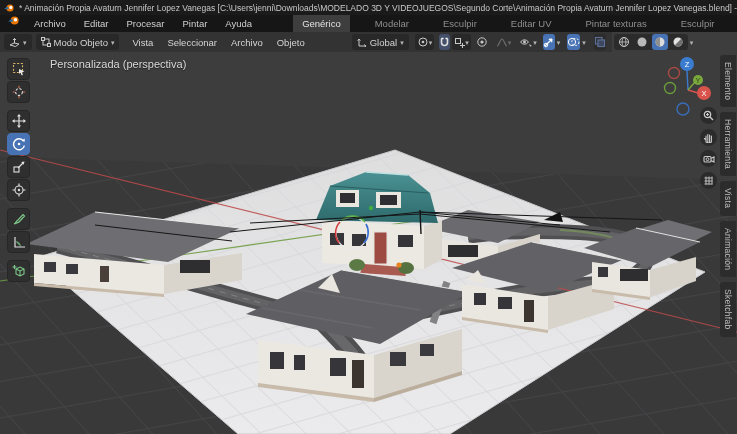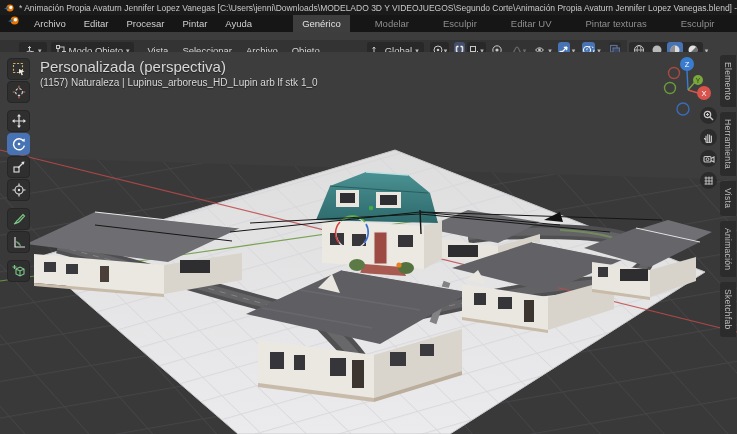--- a/index.html
+++ b/index.html
@@ -13,42 +13,42 @@
   #titlebar .logo{margin:0 5px 0 4px;flex:0 0 auto;}
   
   #menubar{left:0;top:15px;width:737px;height:17px;background:#161616;
     display:flex;align-items:flex-start;font-size:9.5px;color:#cfcfcf;white-space:nowrap;overflow:hidden;}
   #menubar .logo-btn{padding:0 6px 0 8px;display:flex;align-items:center;gap:2px;}
   .menu-item{padding:0 9px;height:17px;line-height:17px;border-radius:3px;}
   #ws-tabs{display:flex;margin-left:16px;height:17px;align-items:center;}
   .ws-tab{padding:16px 9px;height:15px;line-height:15px;color:#8f8f8f;border-radius:3px;margin-left:16px;}
   .ws-tab.active{background:#3e3e3e;color:#e2e2e2;}
   
-  #vpheader{left:0;top:40px;width:612px;height:20px;background:#333333;
-    display:flex;align-items:center;font-size:9.5px;color:#d4d4d4;white-space:nowrap;padding-left:15px;}
+  #vpheader{left:0;top:32px;width:612px;height:20px;background:#333333;
+    display:flex;align-items:center;font-size:9.5px;color:#d4d4d4;white-space:nowrap;}
   .hdr-btn{display:flex;align-items:center;gap:3px;background:#282828;border-radius:3px;
     height:16px;padding:0 5px;margin-left:4px;}
   .hdr-menu{padding:0 7px;}
   .chev{font-size:7px;color:#b5b5b5;line-height:1;}
   .icon-btn{width:16px;height:16px;border-radius:3px;display:flex;align-items:center;justify-content:center;margin-left:2px;}
   .icon-btn.active{background:#4772b3;}
   .icon-btn.semi{background:#44506b;}
   .grp{display:flex;align-items:center;background:#282828;border-radius:3px;height:16px;padding:0 2px;margin-left:6px;}
   .spacer{flex:1;}
   
   #viewport{left:0;top:52px;width:737px;height:382px;background:#3d3d3d;}
   
   #toolbar{left:7px;top:58px;width:24px;display:flex;flex-direction:column;}
   .tool{width:23px;height:22px;margin-bottom:1px;background:#2f2f2f;border:1px solid #262626;
     border-radius:4px;display:flex;align-items:center;justify-content:center;box-sizing:border-box;}
   .tool.active{background:#4772b3;border-color:#4772b3;}
   .tool.gap{margin-top:6px;}
   
   #vp-text{left:40px;top:58px;color:#d8d8d8;text-shadow:0 1px 1px rgba(0,0,0,.5);}
-  #vp-text .l1{font-size:15px;}
+  #vp-text .l1{font-size:11px;margin-left:10px;}
   #vp-text .l2{font-size:10px;margin-top:2px;}
   
   #side-tabs{right:1px;top:55px;display:flex;flex-direction:column;align-items:flex-end;}
   .side-tab{writing-mode:vertical-rl;background:#2c2c2c;color:#bdbdbd;font-size:8.5px;
     padding:7px 3px;border-radius:3px 0 0 3px;margin-bottom:5px;letter-spacing:.3px;}
   
   .navbtn{width:17px;height:17px;border-radius:50%;background:rgba(40,40,40,.85);
     display:flex;align-items:center;justify-content:center;}
 </style>
 </head>
@@ -338,21 +338,20 @@
   <g stroke="#161616" stroke-width="1" fill="none">
     <path d="M230,180 L420,160 M250,171 L420,162 M420,160 L560,173 M420,162 L610,180 M420,160 L662,168 M95,173 L232,189"></path>
     <path d="M420,158 L421,182" stroke-width="1.4"></path>
     <polygon points="544,168 560,160 563,170" fill="#111" stroke="none"></polygon>
   </g>
 </svg>
 </div>
 
 <div class="abs" id="vp-text">
   <div class="l1">Personalizada (perspectiva)</div>
-  <div class="l2">(1157) Naturaleza | Lupinus_arboreus_HD_Lupin arb lf stk 1_0</div>
 </div>
 
 <div class="abs" id="toolbar">
   <div class="tool">
     <svg width="14" height="14" viewBox="0 0 14 14">
         <rect x="1.5" y="1.5" width="9" height="9" fill="none" stroke="#d8b56a" stroke-width="1.1" stroke-dasharray="2 1.6"></rect>
         <path d="M7 7 L12.5 9.5 L9.8 10.2 L11 13 L9.5 13.3 L8.5 10.6 L7 12 Z" fill="#e8e8e8"></path>
       </svg>
   </div>
   <div class="tool">

